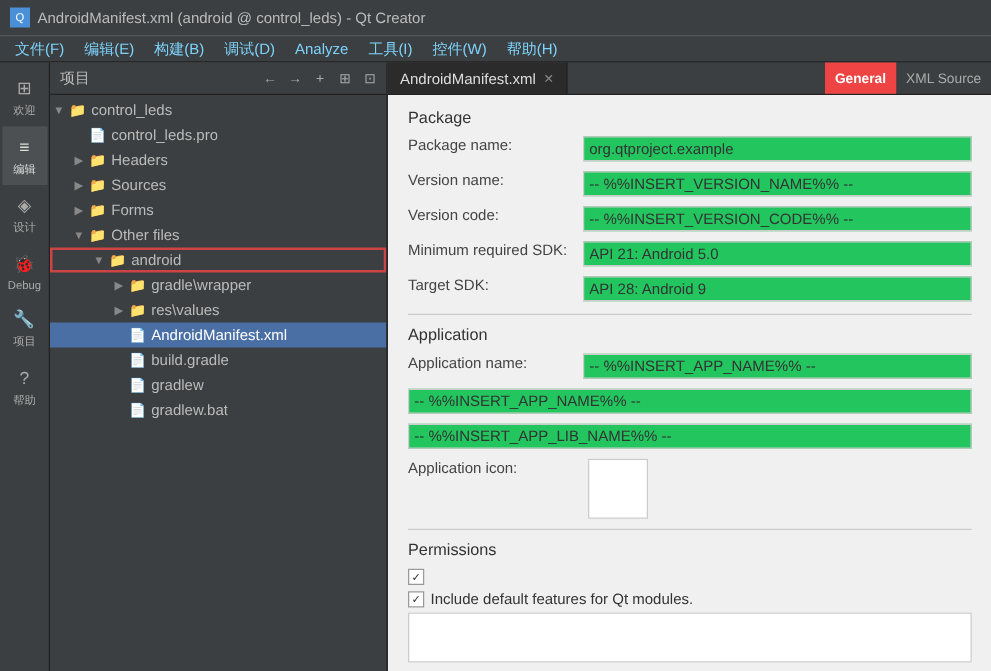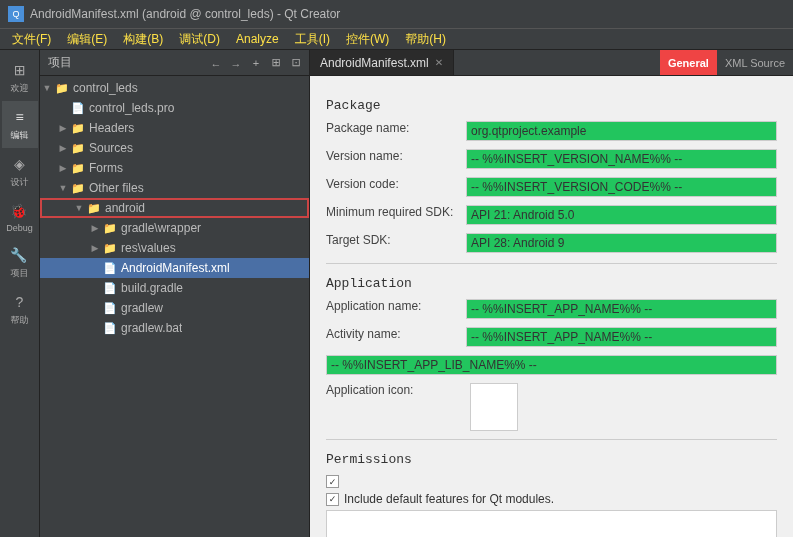--- a/index.html
+++ b/index.html
@@ -28,21 +28,21 @@
       align-items: center;
       padding: 0 4px;
       border-top: 1px solid #555;
       border-bottom: 1px solid #222;
     }
     .menu-item {
       padding: 0 8px;
       height: 100%;
       display: flex;
       align-items: center;
-      color: #fde047;
+      color: #7dd3fc;
       font-size: 12px;
       cursor: pointer;
     }
 
     
     .main-layout {
       display: flex;
       height: calc(537px - 28px - 22px);
     }
 
@@ -209,23 +209,22 @@
     .form-content {
       flex: 1;
       background: #f0f0f0;
       overflow-y: auto;
       padding: 10px 16px;
     }
     .section-title {
       font-size: 13px;
       color: #333;
       margin-bottom: 8px;
-      margin-top: 12px;
+      margin-top: 0;
       font-weight: normal;
-      font-family: Liberation Mono, monospace;
     }
     .form-row {
       display: flex;
       align-items: flex-start;
       margin-bottom: 6px;
       min-height: 22px;
     }
     .form-label {
       width: 140px;
       font-size: 12px;
@@ -486,21 +485,20 @@
       <hr class="form-separator">
 
       <div class="section-title">Application</div>
 
       <div class="form-row">
         <div class="form-label">Application name:</div>
         <input class="form-value" type="text" value="-- %%INSERT_APP_NAME%% --" style="">
       </div>
 
       <div class="form-row">
-        <div class="form-label">Activity name:</div>
         <input class="form-value" type="text" value="-- %%INSERT_APP_NAME%% --" style="">
       </div>
 
       <div class="form-row">
         <input class="form-value" type="text" value="-- %%INSERT_APP_LIB_NAME%% --" style="">
       </div>
 
       <div class="form-row">
         <div class="form-label">Application icon:</div>
         <div class="app-icon-box"></div>

